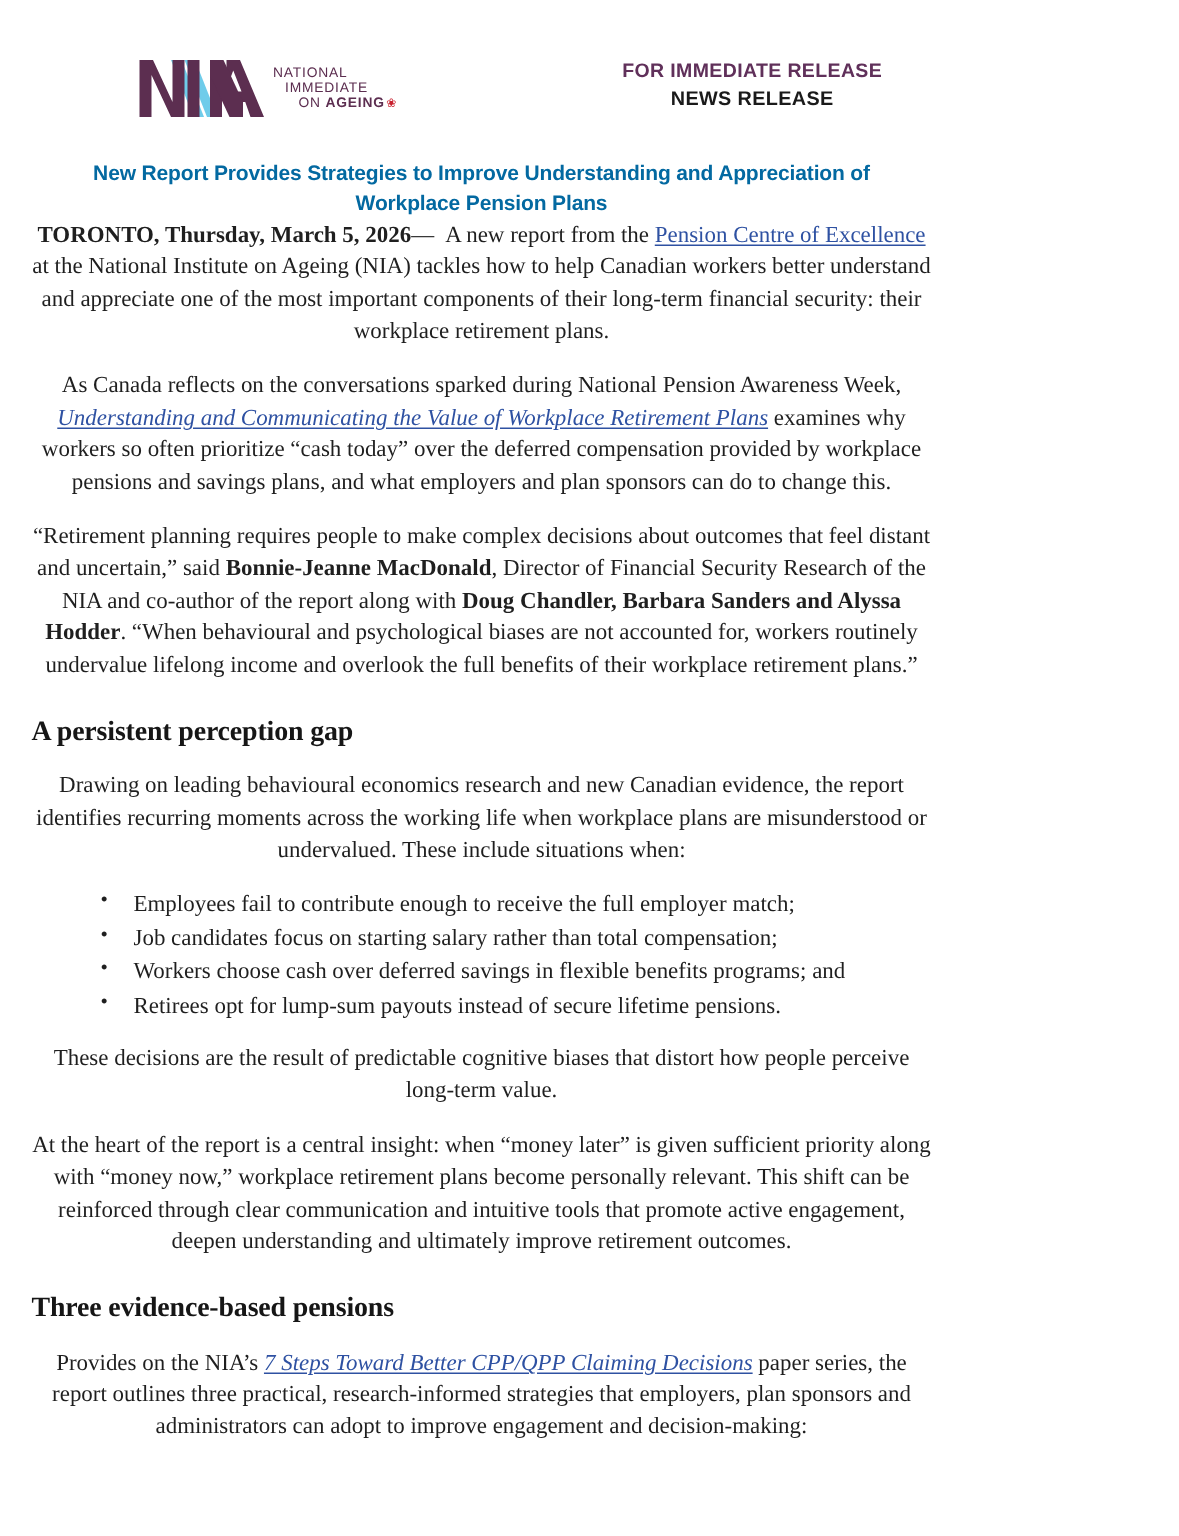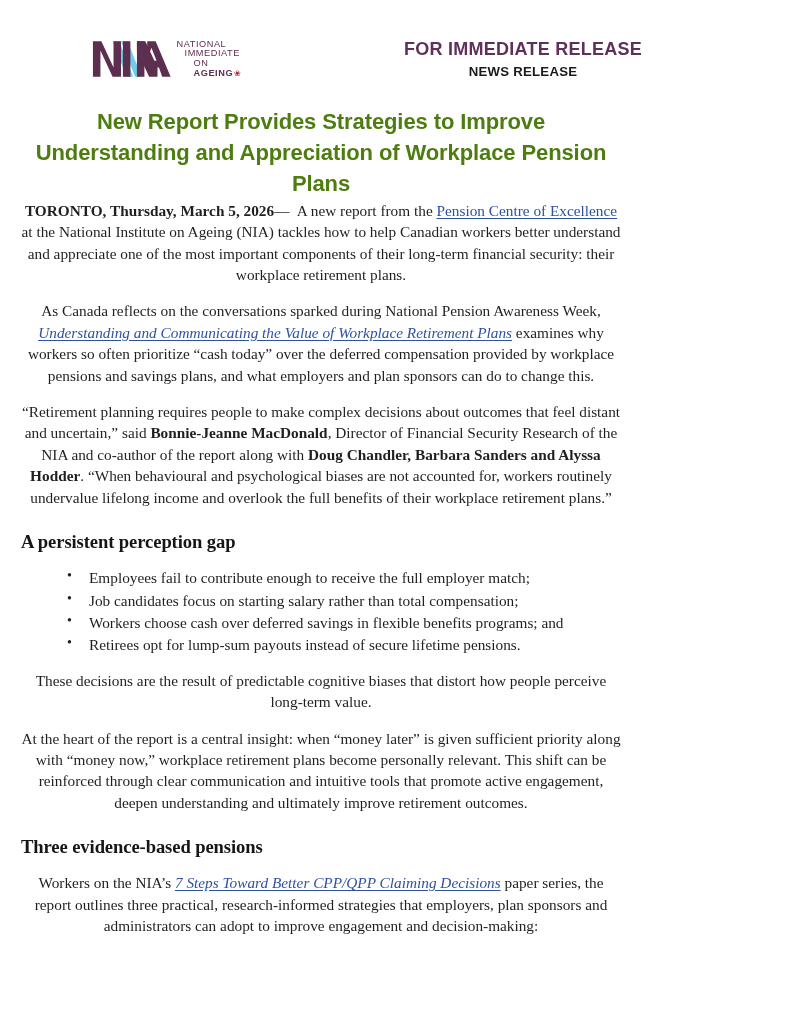--- a/index.html
+++ b/index.html
@@ -68,21 +68,21 @@
 
   .release-block {
     margin-left: 150px;
     text-align: center;
     font-family: "Liberation Sans", sans-serif;
     padding-top: 3px;
   }
   .release-line1 {
     color: #60305A;
     font-weight: 700;
-    font-size: 18px;
+    font-size: 13px;
     letter-spacing: 0.25px;
     white-space: nowrap;
   }
   .release-line2 {
     color: #1a1a1a;
     font-weight: 700;
     font-size: 13.2px;
     letter-spacing: 0.25px;
     margin-top: 4px;
     white-space: nowrap;
@@ -91,24 +91,24 @@
   
   .content {
     margin: 0 auto;
     width: 600px;
     padding-left: 0;
   }
 
   .doc-title {
     font-family: "Liberation Sans", sans-serif;
     font-weight: 700;
-    font-size: 22px;
+    font-size: 14px;
     line-height: 1.42;
     text-align: center;
-    color: #4d7c0f;
+    color: #0369a1;
     margin: 28px 0 0 0;
     padding: 0 8px;
     letter-spacing: -0.1px;
   }
 
   p.body {
     font-family: "Liberation Serif", serif;
     font-size: 15.3px;
     line-height: 1.40;
     color: #1f1f1f;
@@ -204,30 +204,31 @@
     <h1 class="doc-title">New Report Provides Strategies to Improve Understanding and Appreciation of Workplace Pension Plans</h1>
 
     <p class="body first-para"><span class="lead">TORONTO, Thursday, March 5, 2026</span><span class="dash">—</span>&nbsp; <span>A new report from the </span><a class="doclink" href="#">Pension Centre of Excellence</a><span> at the National Institute on Ageing (NIA) tackles how to help Canadian workers better understand and appreciate one of the most important components of their long-term financial security: their workplace retirement plans.</span></p>
 
     <p class="body"><span>As Canada reflects on the conversations sparked during National Pension Awareness Week, </span><a class="doclink italic" href="#">Understanding and Communicating the Value of Workplace Retirement Plans</a><span> examines why workers so often prioritize “cash today” over the deferred compensation provided by workplace pensions and savings plans, and what employers and plan sponsors can do to change this.</span></p>
 
     <p class="body"><span>“Retirement planning requires people to make complex decisions about outcomes that feel distant and uncertain,” said </span><b class="name">Bonnie-Jeanne MacDonald</b><span>, Director of Financial Security Research of the NIA and co-author of the report along with </span><b class="name">Doug Chandler, Barbara Sanders and Alyssa Hodder</b><span>. “When behavioural and psychological biases are not accounted for, workers routinely undervalue lifelong income and overlook the full benefits of their workplace retirement plans.”</span></p>
 
     <h2 class="section">A persistent perception gap</h2>
 
+    <p class="body">Drawing on leading behavioural economics research and new Canadian evidence, the report identifies recurring moments across the working life when workplace plans are misunderstood or undervalued. These include situations when:</p>
 
     <ul class="bullets">
       <li>Employees fail to contribute enough to receive the full employer match;</li>
       <li>Job candidates focus on starting salary rather than total compensation;</li>
       <li>Workers choose cash over deferred savings in flexible benefits programs; and</li>
       <li>Retirees opt for lump-sum payouts instead of secure lifetime pensions.</li>
     </ul>
 
     <p class="body">These decisions are the result of predictable cognitive biases that distort how people perceive long-term value.</p>
 
     <p class="body">At the heart of the report is a central insight: when “money later” is given sufficient priority along with “money now,” workplace retirement plans become personally relevant. This shift can be reinforced through clear communication and intuitive tools that promote active engagement, deepen understanding and ultimately improve retirement outcomes.</p>
 
     <h2 class="section">Three evidence-based pensions</h2>
 
-    <p class="body"><span>Workers on the NIA’s </span><a class="doclink italic" href="#">7 Steps Toward Better CPP/QPP Claiming Decisions</a><span> paper series, the report outlines three practical, research-informed strategies that employers, plan sponsors and administrators can adopt to improve engagement and decision-making:</span></p>
+    <p class="body"><span>Provides on the NIA’s </span><a class="doclink italic" href="#">7 Steps Toward Better CPP/QPP Claiming Decisions</a><span> paper series, the report outlines three practical, research-informed strategies that employers, plan sponsors and administrators can adopt to improve engagement and decision-making:</span></p>
 
   </div>
 </div>
 
 </body></html>

